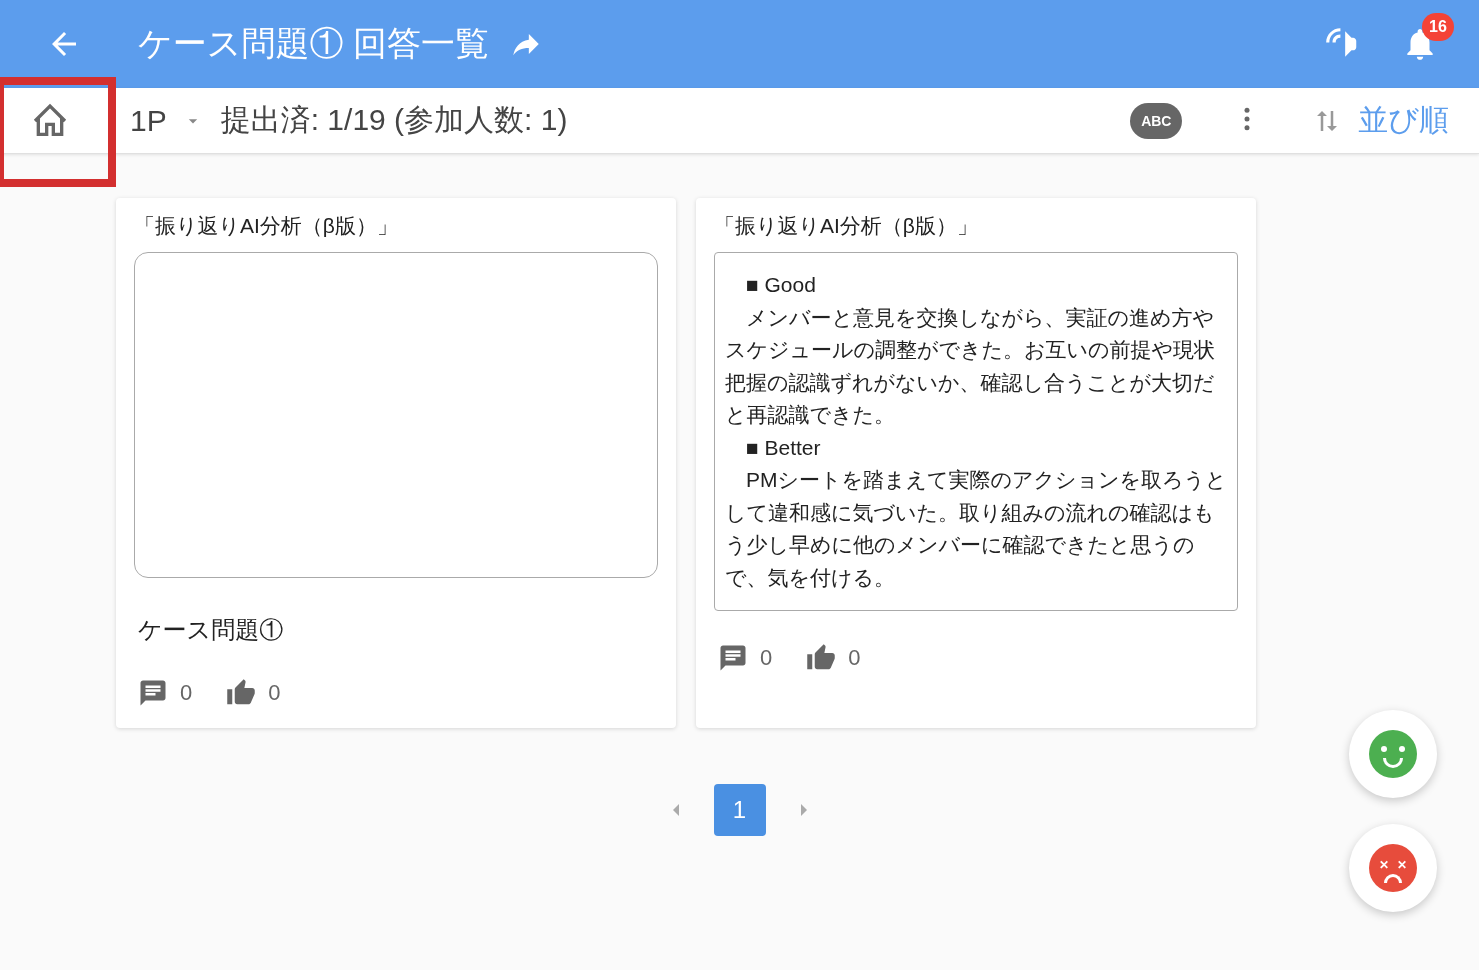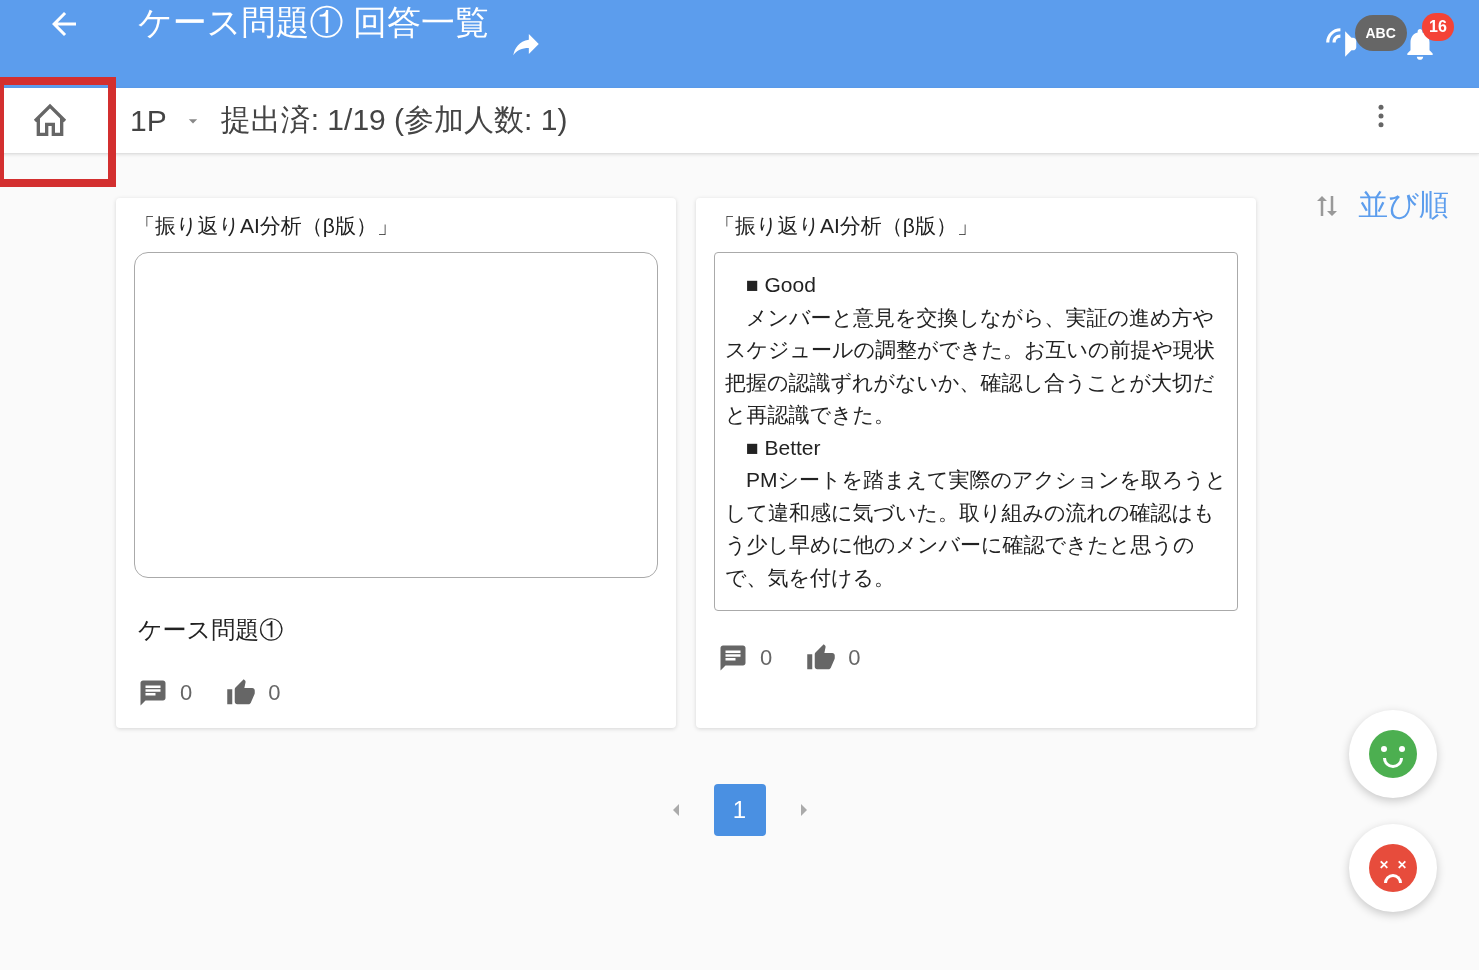--- a/index.html
+++ b/index.html
@@ -8,20 +8,21 @@
       background: #fafafa;
       width: 1479px;
       height: 970px;
       overflow: hidden;
       position: relative;
     }
     .top-bar {
       background: #5c9ded;
       height: 88px;
       display: flex;
+      align-items: center;
       padding: 0 20px;
       color: white;
     }
     .back-arrow {
       width: 48px;
       height: 48px;
       display: flex;
       align-items: center;
       justify-content: center;
       cursor: pointer;
@@ -127,21 +128,20 @@
     .filter-label {
       font-size: 30px;
       color: #444;
     }
     .toolbar-right {
       margin-left: auto;
       display: flex;
       align-items: center;
       gap: 50px;
       padding-right: 30px;
-      flex-direction: column;
     }
     .abc-icon {
       background: #666;
       color: white;
       border-radius: 18px;
       width: 52px;
       height: 36px;
       display: flex;
       align-items: center;
       justify-content: center;

